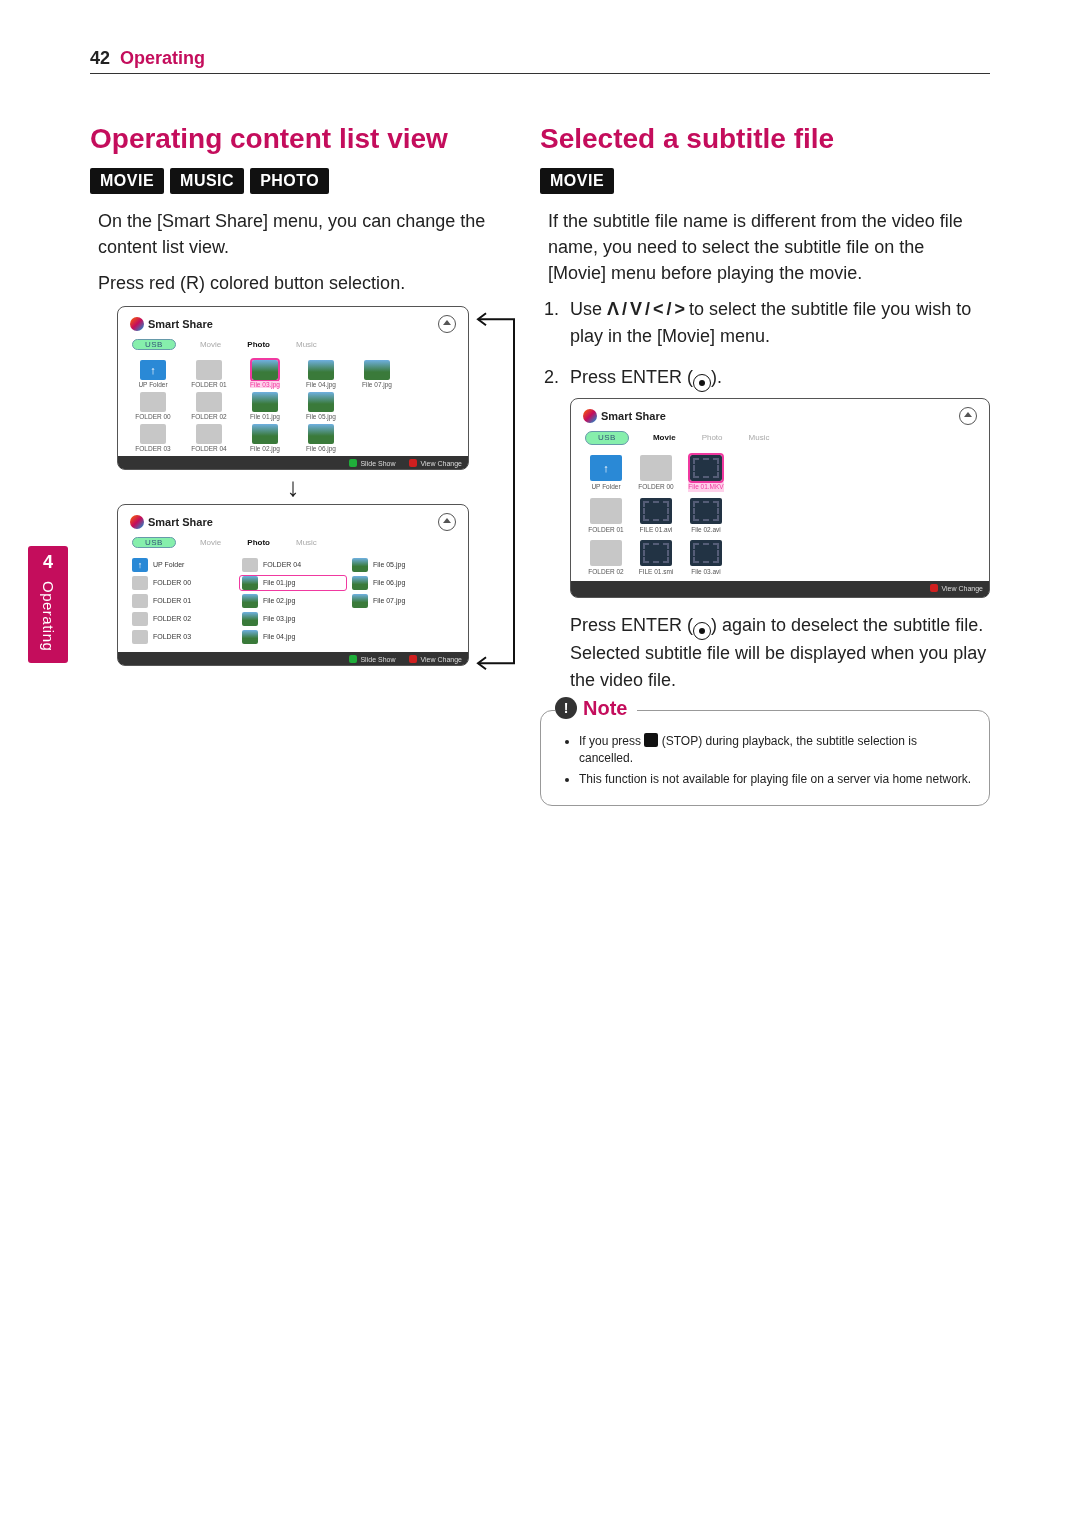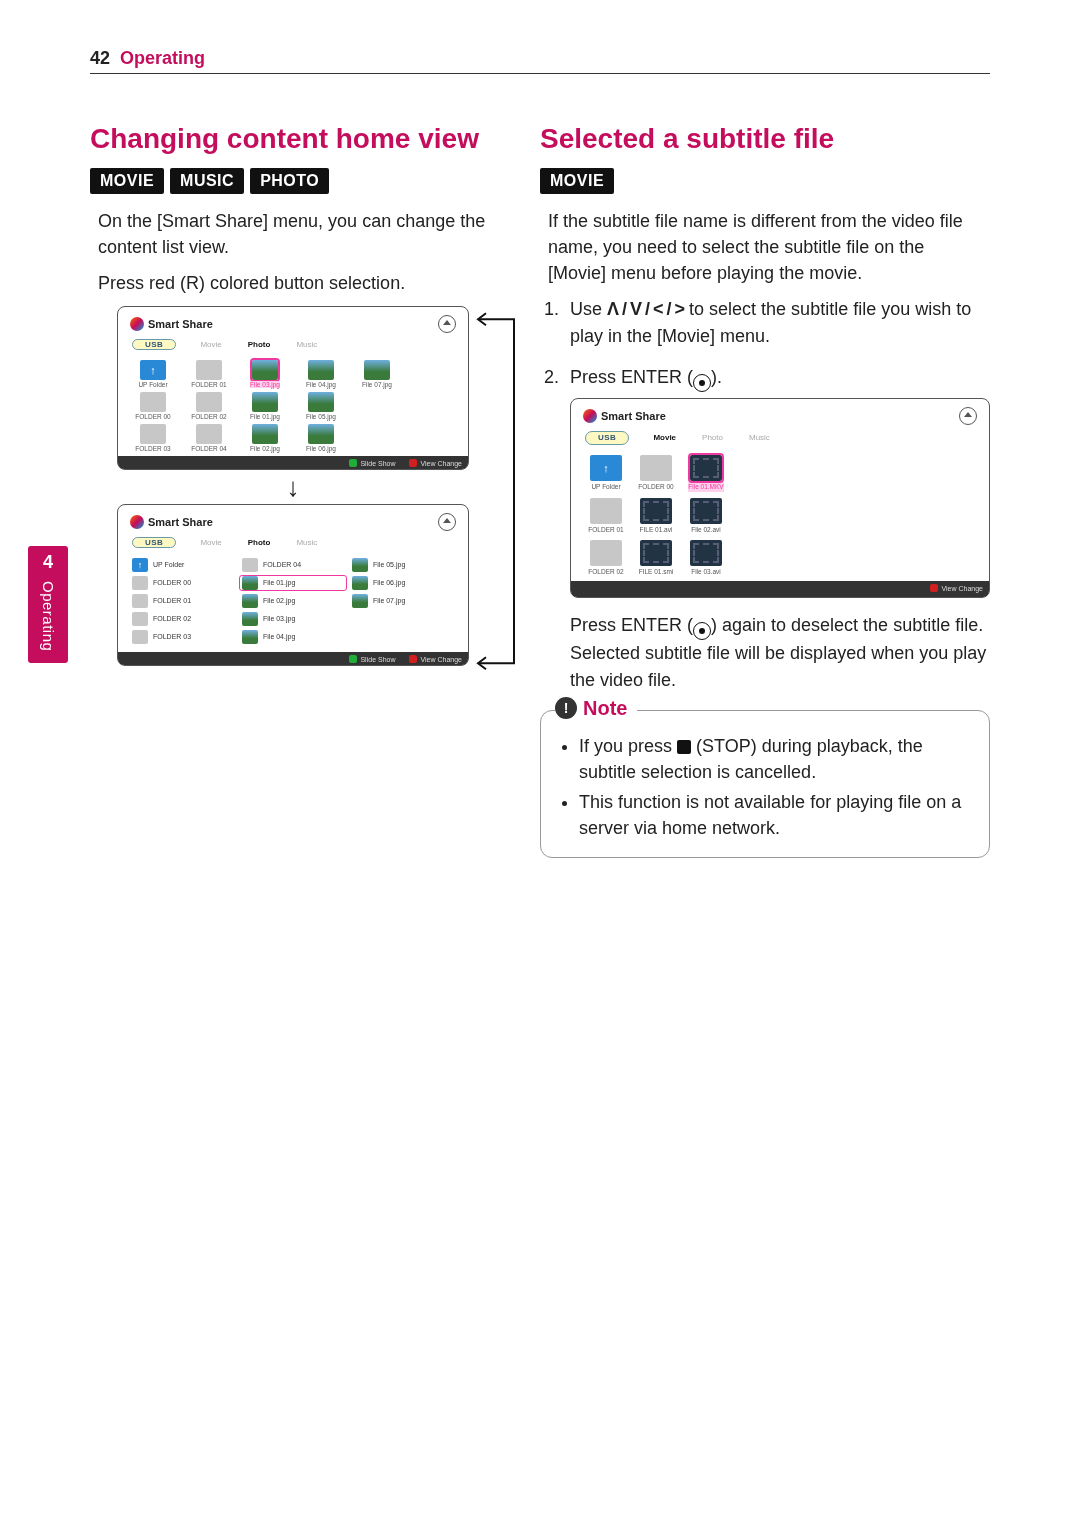--- a/index.html
+++ b/index.html
@@ -20,35 +20,35 @@
     .enter-dot::after { content:""; width:6px; height:6px; background:#111; border-radius:50%; display:block;}
     .stop-sq { display:inline-block; width:14px; height:14px; background:#111; vertical-align:-2px; border-radius:2px;}
     .side-tab { position: absolute; left: 28px; top: 546px; width: 32px; background: #c40d5c; border-radius: 3px; padding: 6px 4px 12px 4px; display: flex; flex-direction: column; align-items: center; color: #fff;}
     .side-tab-num { font-weight: 700; font-size: 18px; }
     .side-tab-text { writing-mode: vertical-rl; font-size: 15px; margin-top: 8px; letter-spacing: 0.5px;}
     .note-box { border: 1px solid #999; border-radius: 12px; padding: 12px 16px 12px 16px; margin-top: 16px; position: relative; }
     .note-head { position: absolute; top: -14px; left: 14px; background: #fff; padding: 0 10px 0 0; display:flex; align-items:center; gap:6px; }
     .note-icon { width:22px; height:22px; background:#333; border-radius:50%; color:#fff; display:inline-flex; align-items:center; justify-content:center; font-weight:900; font-size:14px;}
     .note-title { color:#c40d5c; font-size:20px; font-weight:700;}
     .note-box ul { padding-left: 22px; margin:10px 0 4px 0;}
-    .note-box li { font-size:18px; line-height:1.45; margin:4px 0;}
+    .note-box li { font-size:12px; line-height:1.45; margin:4px 0;}
     .shot-wrap { display:flex; flex-direction:column; align-items:center; gap:4px; margin:8px 0 20px 0; position:relative;}
     .arrow-link { position:absolute; right:-22px; top:50%; transform:translateY(-48%); width:44px;}
     .arrow-link svg { width:100%; height:auto; stroke:#111; fill:none; stroke-width:2; }
     .down-arrow { font-size:26px; line-height:1;}
     
     .shot { width:352px; border:1px solid #555; border-radius:8px; background:#fff; box-sizing:border-box; padding:6px 8px 4px 8px; font-size:9px; position:relative;}
     .shot.large { width:420px; font-size:9.5px;}
     .shot-head { display:flex; align-items:center; justify-content:space-between; padding:2px 4px 4px 4px;}
     .shot-title { display:flex; align-items:center; gap:4px; font-weight:700; font-size:11px;}
     .ss-logo { width:14px; height:14px; border-radius:50%; background:linear-gradient(135deg,#ff6600,#c40d5c,#00a0e0);}
     .eject { width:16px; height:16px; border:1.5px solid #555; border-radius:50%; display:flex; align-items:center; justify-content:center;}
     .eject::before { content:""; width:0; height:0; border-left:4px solid transparent; border-right:4px solid transparent; border-bottom:5px solid #555; margin-top:-2px;}
     .shot-subhead { display:flex; align-items:center; gap:24px; padding:2px 6px;}
-    .shot-usb { background:#fef9c3; border:1.2px solid #69a; border-radius:10px; padding:0px 12px; font-size:8px; color:#357; font-weight:700; letter-spacing:0.5px;}
+    .shot-usb { background:#86efac; border:1.2px solid #69a; border-radius:10px; padding:0px 12px; font-size:8px; color:#357; font-weight:400; letter-spacing:0.5px;}
     .shot-tabs { display:flex; gap:26px; font-size:8px; color:#aaa;}
     .shot-tabs .active { color:#111; font-weight:700;}
     .shot-body { min-height:88px; padding:4px 2px;}
     .grid-view { display:grid; grid-template-columns: repeat(6,1fr); gap:4px 6px; margin-top:4px;}
     .grid-view.four { grid-template-columns: repeat(4,42px); gap:6px 8px; justify-content:start; padding-left:4px;}
     .gv-item { display:flex; flex-direction:column; align-items:center; gap:1px;}
     .gv-thumb { width:26px; height:20px; border-radius:2px; background:#ddd;}
     .gv-thumb.folder-up { background:#2a89d6; position:relative;}
     .gv-thumb.folder-up::after{content:"↑";position:absolute;inset:0;display:flex;align-items:center;justify-content:center;color:#fff;font-size:11px;font-weight:900;}
     .gv-thumb.folder { background:#c7c7c7;}
@@ -84,21 +84,21 @@
   </div>
 
   <div class="side-tab">
     <span class="side-tab-num">4</span>
     <span class="side-tab-text">Operating</span>
   </div>
 
   <div class="columns">
 
     <div class="col">
-      <h2 class="redhead">Changing content home view</h2>
+      <h2 class="redhead">Operating content list view</h2>
       <div class="mode-tags">
         <span class="mode-tag">MOVIE</span>
         <span class="mode-tag">MUSIC</span>
         <span class="mode-tag">PHOTO</span>
       </div>
       <p class="body">On the [Smart Share] menu, you can change the content list view.</p>
       <p class="body">Press red (R) colored button selection.</p>
 
       <div class="shot-wrap">
 

